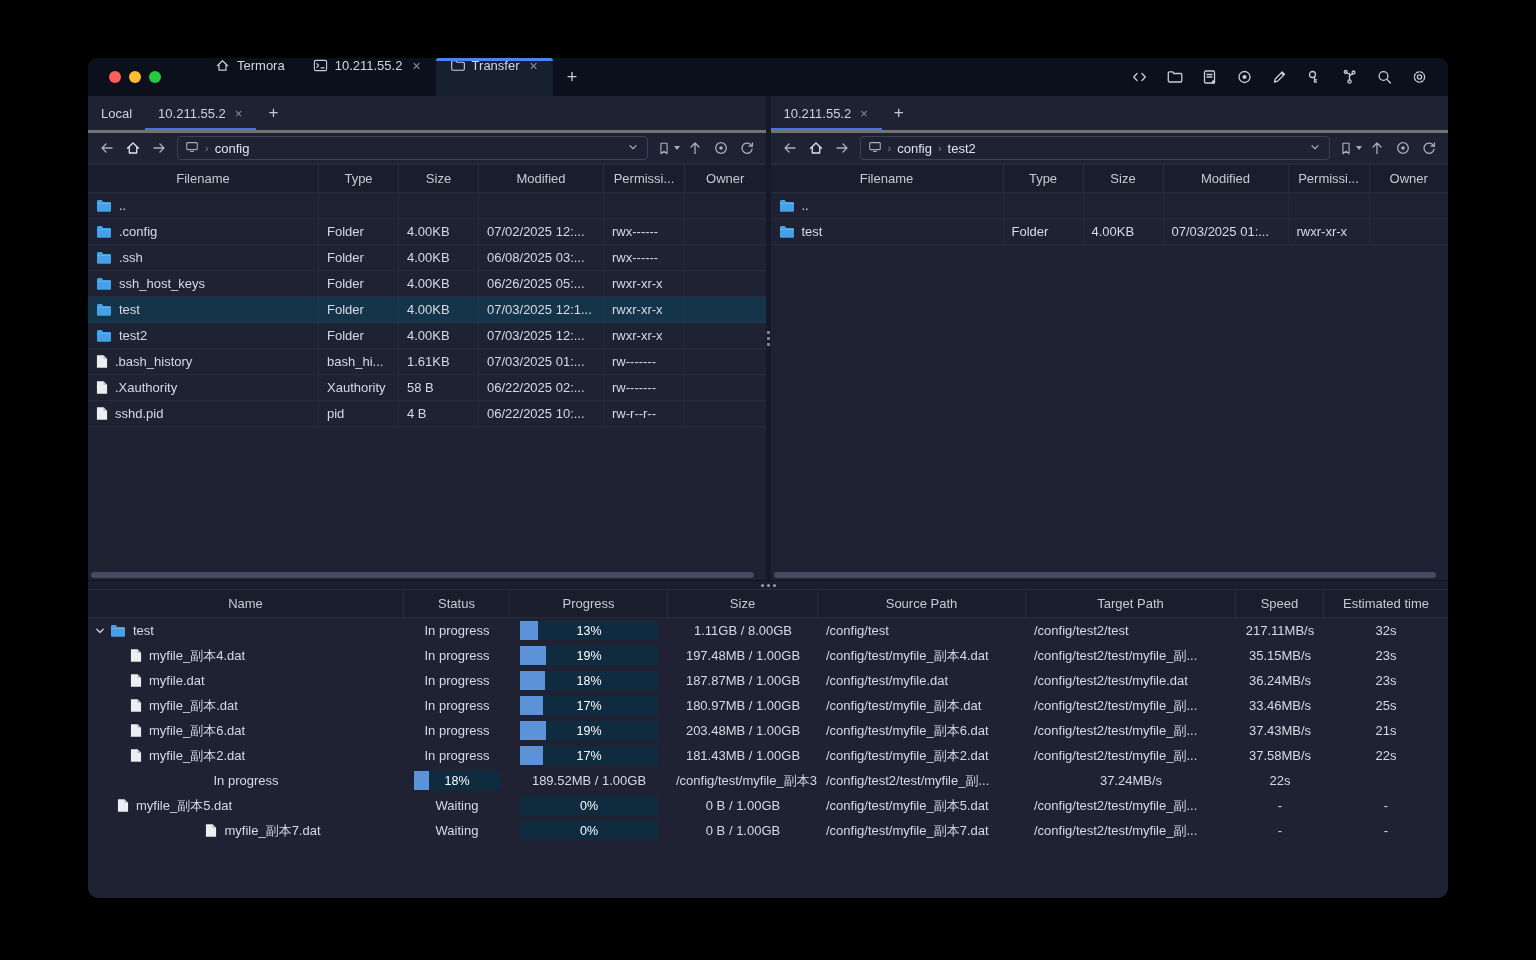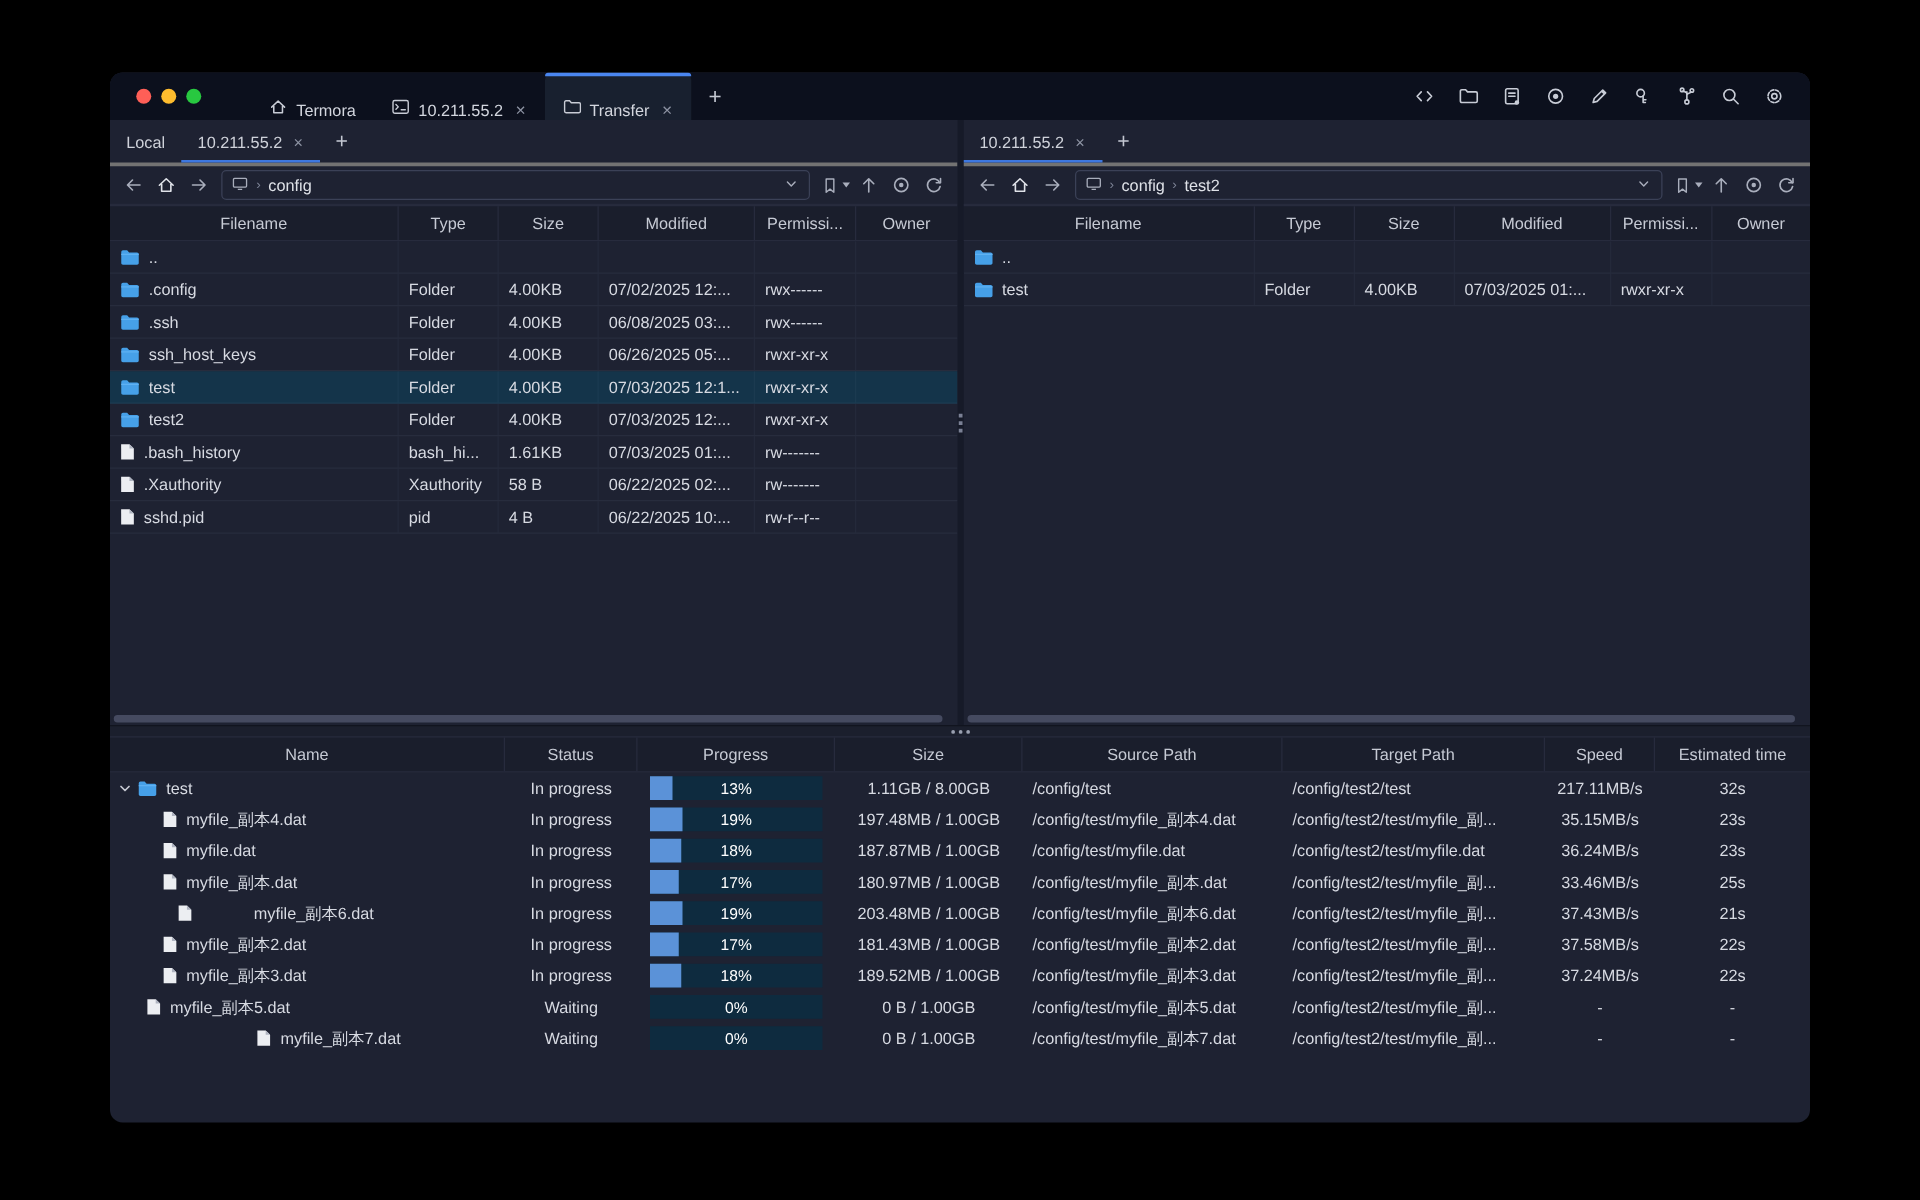--- a/index.html
+++ b/index.html
@@ -4,21 +4,21 @@
 <style>
   html,body{margin:0;padding:0;background:#000;width:1536px;height:960px;position:relative;
     font-family:"Liberation Sans",sans-serif;-webkit-font-smoothing:antialiased;}
   .window{position:absolute;left:88px;top:58px;width:1360px;height:840px;background:#1e2232;
     border-radius:10px;overflow:hidden;display:flex;flex-direction:column;color:#d7dae2;font-size:13px;}
   
   .titlebar{height:38px;background:#0c101d;display:flex;align-items:stretch;flex:0 0 auto;}
   .traffic{display:flex;align-items:center;gap:8px;padding:0 40px 0 21px;}
   .tl{width:12px;height:12px;border-radius:50%;}
   .tb-tabs{display:flex;align-items:stretch;}
-  .tb-tab{display:flex;align-items:flex-end;gap:7px;padding:0 14px;color:#d3d6de;position:relative;cursor:default;white-space:nowrap;}
+  .tb-tab{display:flex;align-items:flex-start;gap:7px;padding:0 14px;color:#d3d6de;position:relative;cursor:default;white-space:nowrap;}
   .tb-tab.active{background:#18202f;border-radius:6px 6px 0 0;}
   .tb-tab.active::before{content:"";position:absolute;top:0;left:0;right:0;height:3px;background:#4a86f0;border-radius:6px 6px 0 0;}
   .tb-close{color:#8d93a3;font-size:14px;margin-left:2px;padding:0 1px;}
   .tb-plus{display:flex;align-items:center;padding:0 14px;color:#c3c7d1;font-size:18px;}
   .tb-spacer{flex:1;}
   .tb-icons{display:flex;align-items:center;gap:9px;padding-right:16px;}
   .tbi{width:26px;height:26px;display:flex;align-items:center;justify-content:center;border-radius:4px;}
   .tbi svg{stroke:#c8ccd6;fill:none;stroke-width:1.3;stroke-linecap:round;stroke-linejoin:round;}
   
   .top-split{height:484px;display:flex;flex:0 0 auto;}
@@ -610,21 +610,21 @@
               <div class="plabel">17%</div>
             </div>
           </div>
           <div class="tc center">180.97MB / 1.00GB</div>
           <div class="tc">/config/test/myfile_副本.dat</div>
           <div class="tc">/config/test2/test/myfile_副...</div>
           <div class="tc center">33.46MB/s</div>
           <div class="tc center">25s</div>
         </div>
         <div class="trow" style="grid-template-columns: 316px 106px 158px 150px 208px 210px 88px 1fr;">
-          <div class="tc name-cell" style="padding-left: 52px; gap: 42px;">
+          <div class="tc name-cell" style="padding-left: 40px;">
             <span class="ic" style="display: flex; align-items: center; margin: 0px 7px 0px 2px;">
               <svg width="12" height="15" viewBox="0 0 13 15">
                 <path d="M1 .8h7.2L12 4.6v9.6H1z" fill="#eceef2"></path>
                 <path d="M8.2.8 12 4.6H8.2z" fill="#aeb3c0"></path>
               </svg>
             </span>
             <div class="">myfile_副本6.dat</div>
           </div>
           <div class="tc center">In progress</div>
           <div class="tc">
@@ -656,29 +656,20 @@
               <div class="plabel">17%</div>
             </div>
           </div>
           <div class="tc center">181.43MB / 1.00GB</div>
           <div class="tc">/config/test/myfile_副本2.dat</div>
           <div class="tc">/config/test2/test/myfile_副...</div>
           <div class="tc center">37.58MB/s</div>
           <div class="tc center">22s</div>
         </div>
         <div class="trow" style="grid-template-columns: 316px 106px 158px 150px 208px 210px 88px 1fr;">
-          <div class="tc name-cell" style="padding-left: 40px;">
-            <span class="ic" style="display: flex; align-items: center; margin: 0px 7px 0px 2px;">
-              <svg width="12" height="15" viewBox="0 0 13 15">
-                <path d="M1 .8h7.2L12 4.6v9.6H1z" fill="#eceef2"></path>
-                <path d="M8.2.8 12 4.6H8.2z" fill="#aeb3c0"></path>
-              </svg>
-            </span>
-            <div class="">myfile_副本3.dat</div>
-          </div>
           <div class="tc center">In progress</div>
           <div class="tc">
             <div class="pbar">
               <div class="pfill" style="width: 18%;"></div>
               <div class="plabel">18%</div>
             </div>
           </div>
           <div class="tc center">189.52MB / 1.00GB</div>
           <div class="tc">/config/test/myfile_副本3.dat</div>
           <div class="tc">/config/test2/test/myfile_副...</div>

